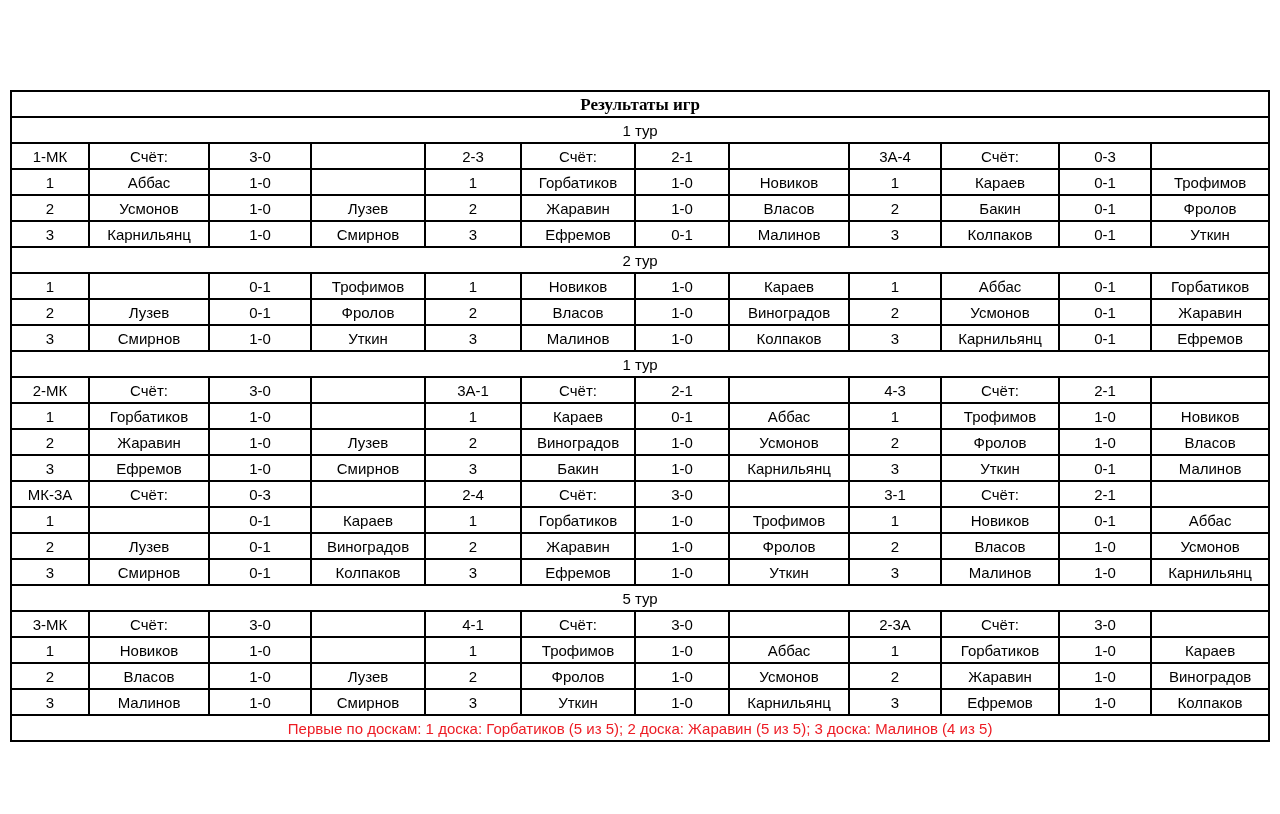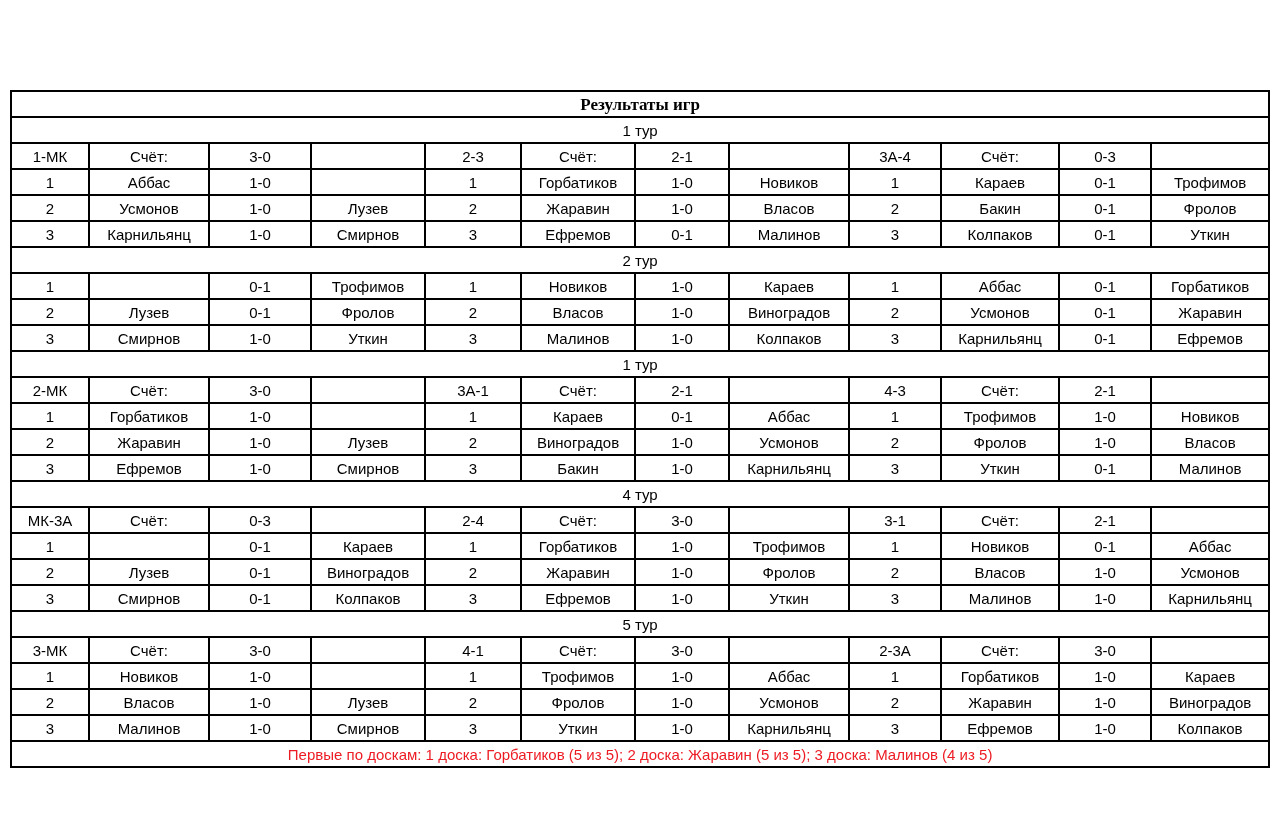--- a/index.html
+++ b/index.html
@@ -239,23 +239,20 @@
           <td>3</td>
           <td>Бакин</td>
           <td>1-0</td>
           <td>Карнильянц</td>
           <td>3</td>
           <td>Уткин</td>
           <td>0-1</td>
           <td>Малинов</td>
         </tr>
         <tr>
-          <td colspan="12" class="tur-cell">4 тур</td>
-        </tr>
-        <tr>
           <td>МК-3А</td>
           <td>Счёт:</td>
           <td>0-3</td>
           <td></td>
           <td>2-4</td>
           <td>Счёт:</td>
           <td>3-0</td>
           <td></td>
           <td>3-1</td>
           <td>Счёт:</td>

